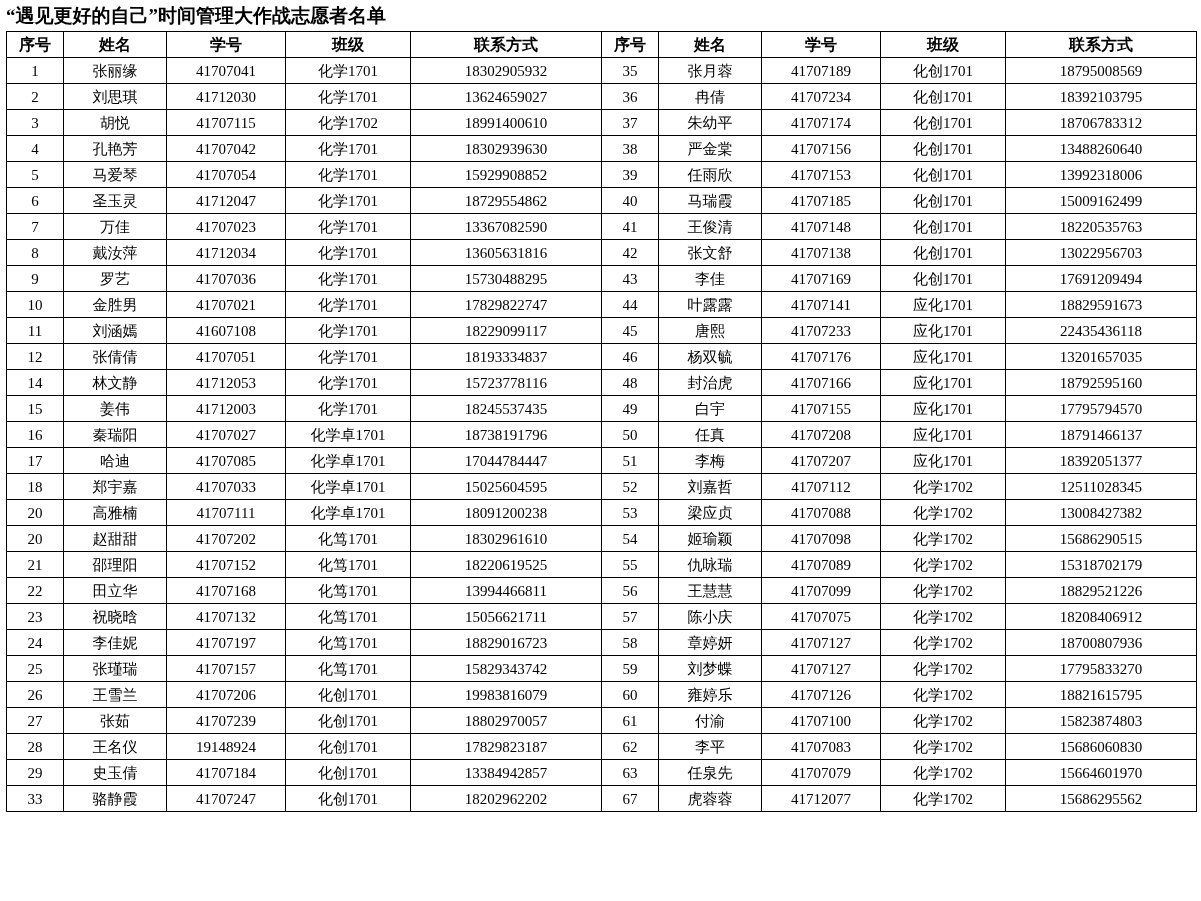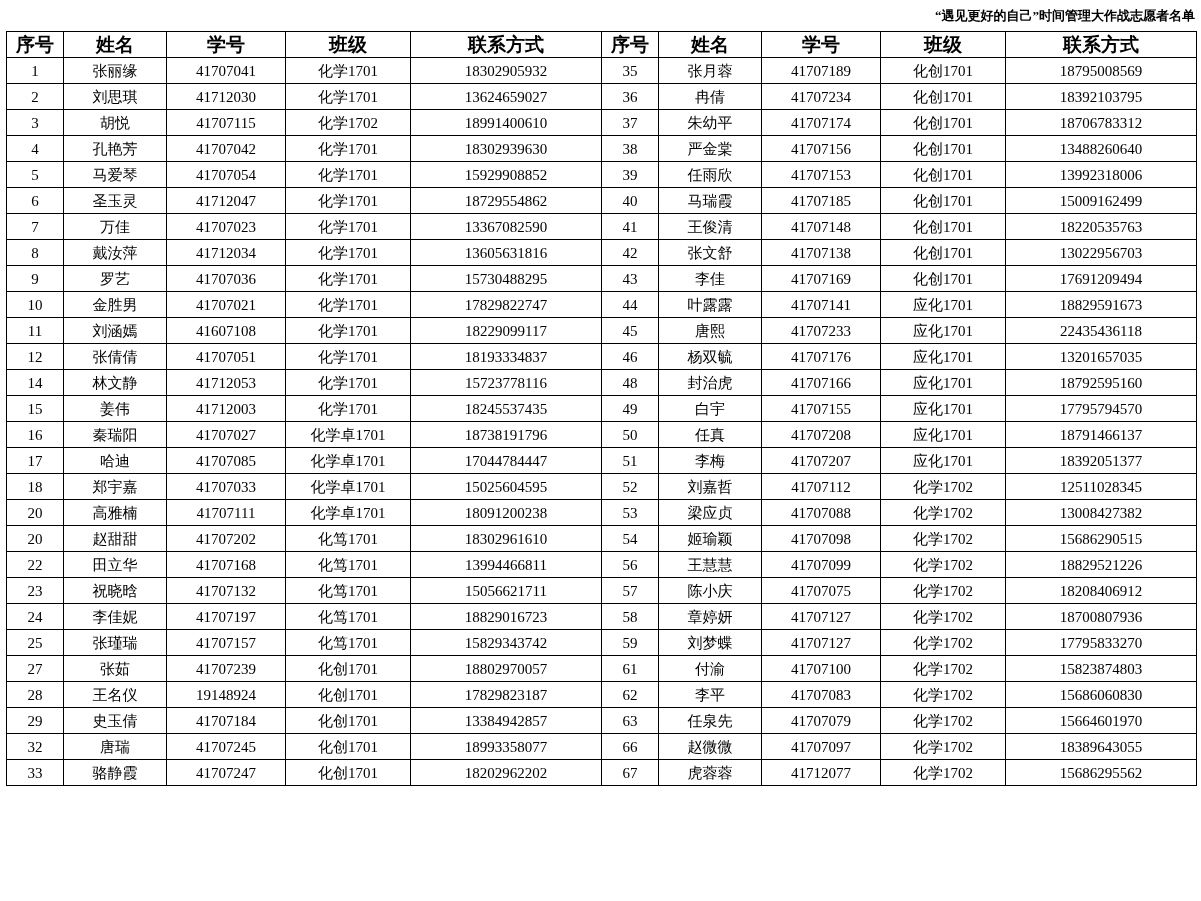--- a/index.html
+++ b/index.html
@@ -13,22 +13,22 @@
     font-family: "Liberation Serif", "DejaVu Serif", serif;
     color: #000000;
     overflow: hidden;
   }
   .page {
     width: 1201px;
     box-sizing: border-box;
     padding: 4px 6px 0 6px;
   }
   .doc-title {
-    text-align: right;
-    font-size: 13px;
+    text-align: left;
+    font-size: 19px;
     font-weight: bold;
     line-height: 24px;
     margin: 0 0 3px 0;
     letter-spacing: 0px;
   }
   table.roster {
     border-collapse: collapse;
     width: 1189px;
     table-layout: fixed;
   }
@@ -39,21 +39,21 @@
     vertical-align: middle;
     font-size: 15px;
     line-height: 16px;
     height: 25px;
     padding: 0 2px;
     overflow: hidden;
     white-space: nowrap;
   }
   table.roster th {
     font-weight: bold;
-    font-size: 19px;
+    font-size: 16px;
   }
   
   col.c-seq   { width: 57px; }
   col.c-name  { width: 103px; }
   col.c-id    { width: 119px; }
   col.c-class { width: 125px; }
   col.c-phone { width: 191px; }
 </style>
 </head>
 <body>
@@ -311,20 +311,32 @@
           <td>41707202</td>
           <td>化笃1701</td>
           <td>18302961610</td>
           <td>54</td>
           <td>姬瑜颖</td>
           <td>41707098</td>
           <td>化学1702</td>
           <td>15686290515</td>
         </tr>
         <tr>
+          <td>21</td>
+          <td>邵理阳</td>
+          <td>41707152</td>
+          <td>化笃1701</td>
+          <td>18220619525</td>
+          <td>55</td>
+          <td>仇咏瑞</td>
+          <td>41707089</td>
+          <td>化学1702</td>
+          <td>15318702179</td>
+        </tr>
+        <tr>
           <td>22</td>
           <td>田立华</td>
           <td>41707168</td>
           <td>化笃1701</td>
           <td>13994466811</td>
           <td>56</td>
           <td>王慧慧</td>
           <td>41707099</td>
           <td>化学1702</td>
           <td>18829521226</td>
@@ -359,20 +371,32 @@
           <td>41707157</td>
           <td>化笃1701</td>
           <td>15829343742</td>
           <td>59</td>
           <td>刘梦蝶</td>
           <td>41707127</td>
           <td>化学1702</td>
           <td>17795833270</td>
         </tr>
         <tr>
+          <td>26</td>
+          <td>王雪兰</td>
+          <td>41707206</td>
+          <td>化创1701</td>
+          <td>19983816079</td>
+          <td>60</td>
+          <td>雍婷乐</td>
+          <td>41707126</td>
+          <td>化学1702</td>
+          <td>18821615795</td>
+        </tr>
+        <tr>
           <td>27</td>
           <td>张茹</td>
           <td>41707239</td>
           <td>化创1701</td>
           <td>18802970057</td>
           <td>61</td>
           <td>付渝</td>
           <td>41707100</td>
           <td>化学1702</td>
           <td>15823874803</td>
@@ -393,32 +417,20 @@
           <td>29</td>
           <td>史玉倩</td>
           <td>41707184</td>
           <td>化创1701</td>
           <td>13384942857</td>
           <td>63</td>
           <td>任泉先</td>
           <td>41707079</td>
           <td>化学1702</td>
           <td>15664601970</td>
-        </tr>
-        <tr>
-          <td>32</td>
-          <td>唐瑞</td>
-          <td>41707245</td>
-          <td>化创1701</td>
-          <td>18993358077</td>
-          <td>66</td>
-          <td>赵微微</td>
-          <td>41707097</td>
-          <td>化学1702</td>
-          <td>18389643055</td>
         </tr>
         <tr>
           <td>33</td>
           <td>骆静霞</td>
           <td>41707247</td>
           <td>化创1701</td>
           <td>18202962202</td>
           <td>67</td>
           <td>虎蓉蓉</td>
           <td>41712077</td>

